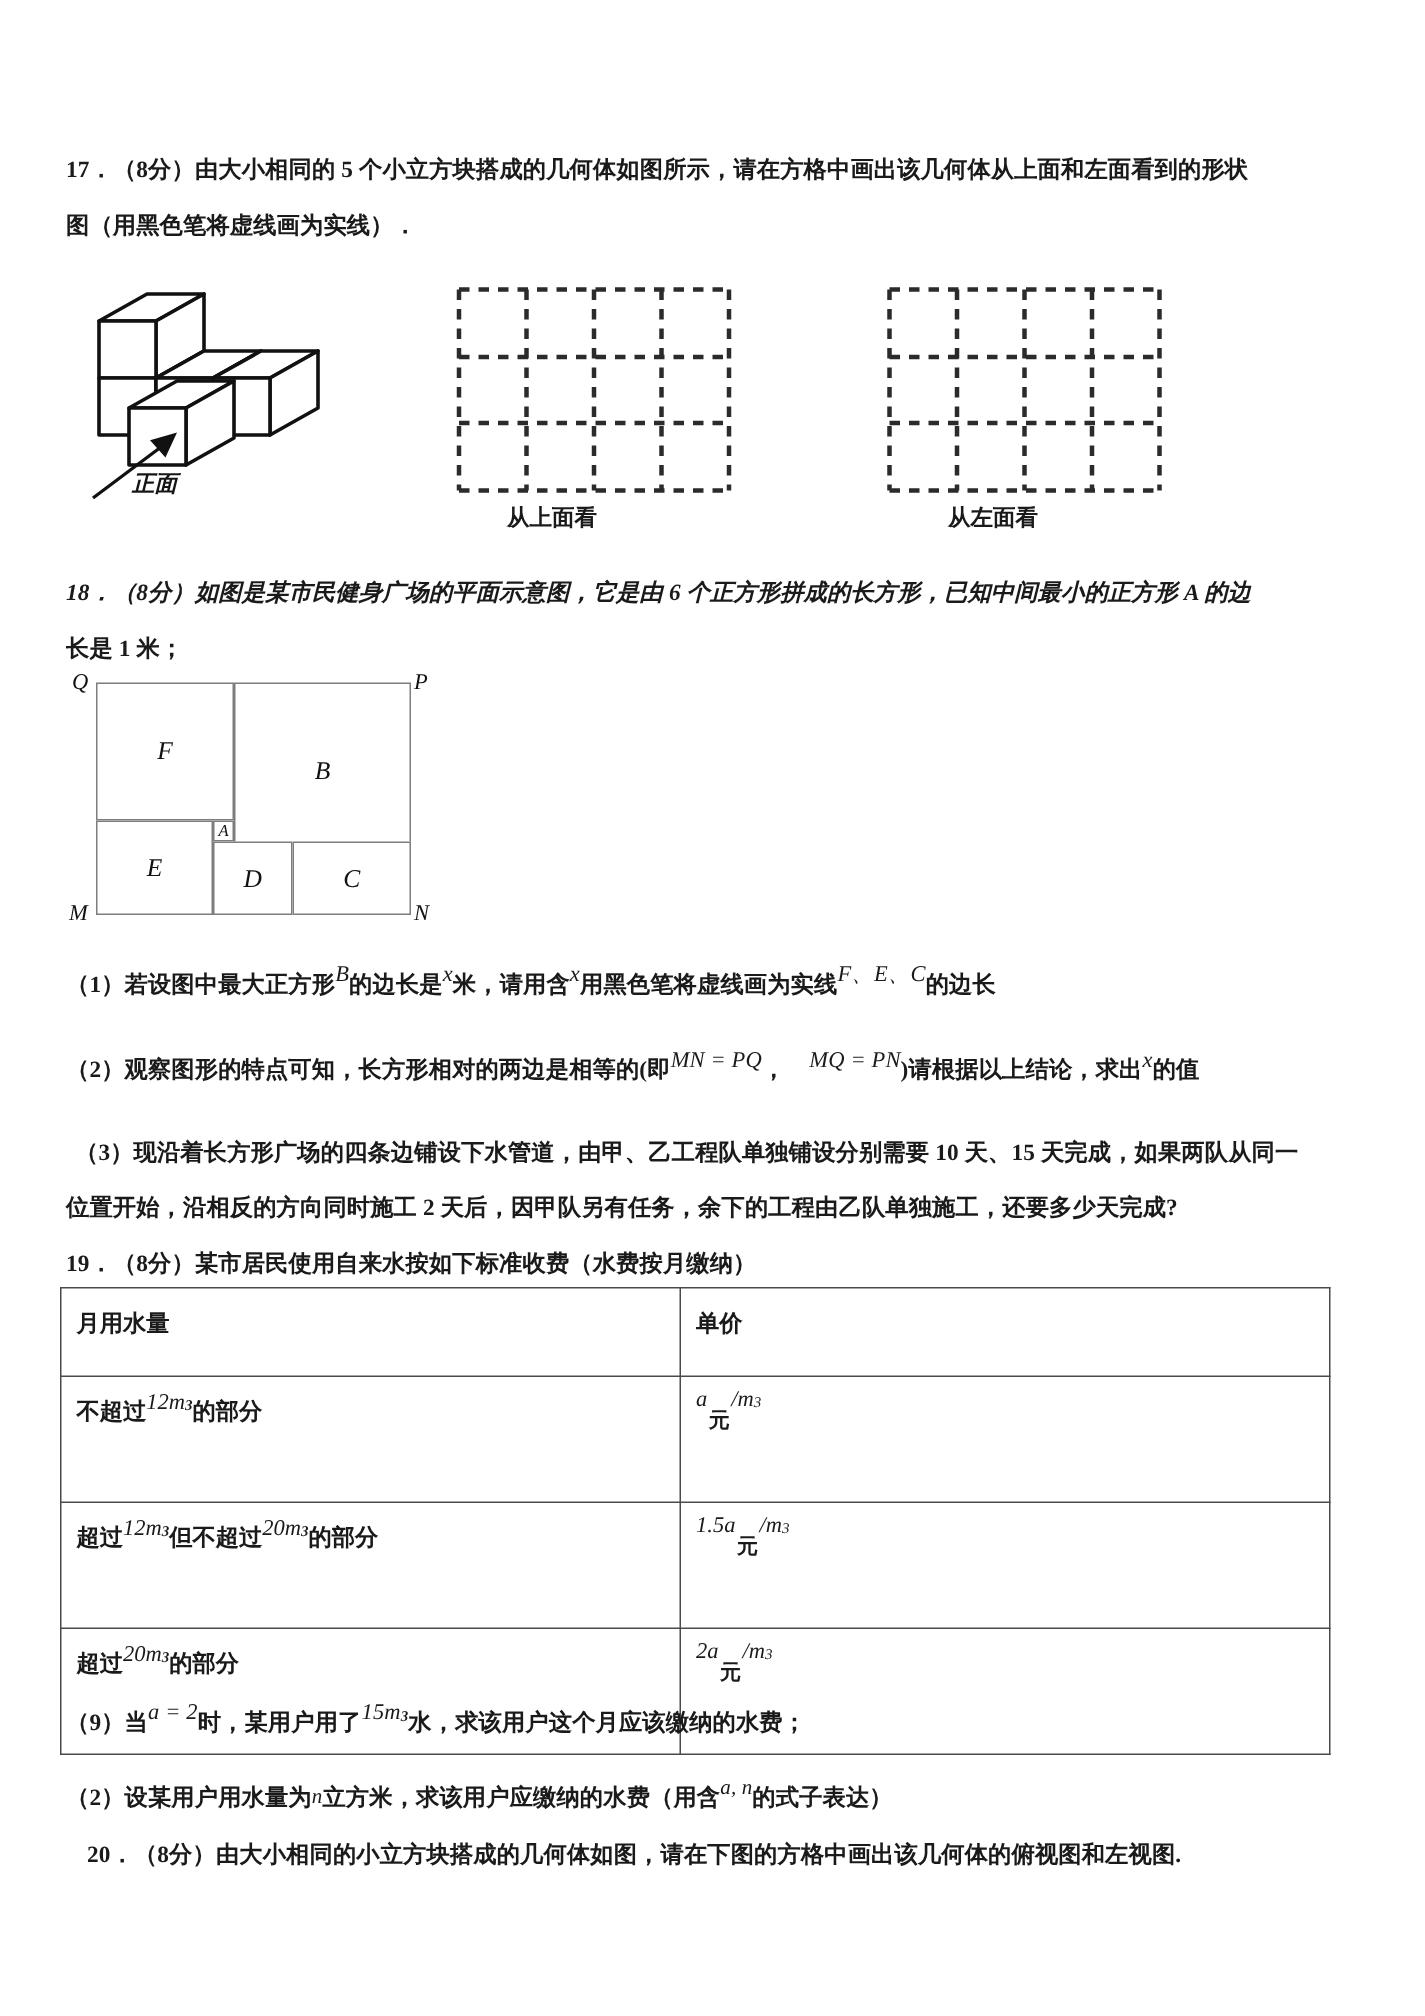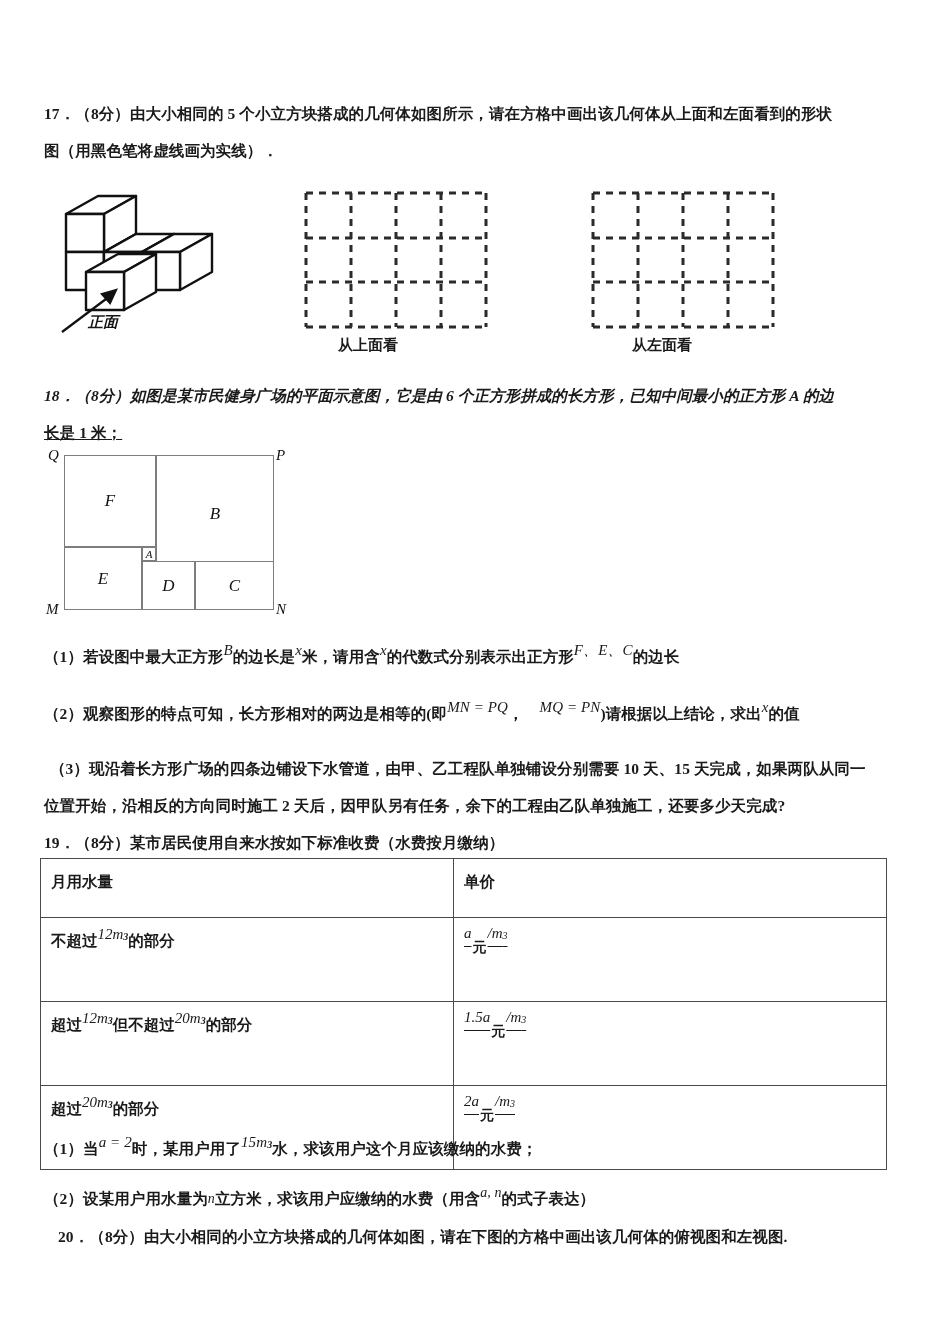--- a/index.html
+++ b/index.html
@@ -98,21 +98,21 @@
     table-layout: fixed;
   }
   .wtable td {
     border: 1.3px solid #4a4a4a;
     vertical-align: top;
     padding: 13px 10px 0 10px;
     font-size: 15.5px;
     font-weight: bold;
     color: #1a1a1a;
   }
-  .wtable td.unit { font-weight: normal; text-decoration: underline; }
+  .wtable td.unit { font-weight: normal; }
   
   .cubefig { position: absolute; }
   .zhengmian {
     position: absolute;
     font-size: 15px;
     font-weight: bold;
     color: #151515;
     white-space: nowrap;
     font-style: italic;
   }
@@ -185,21 +185,21 @@
         <line x1="48" y1="3" x2="48" y2="137"></line>
         <line x1="93" y1="3" x2="93" y2="137"></line>
         <line x1="138" y1="3" x2="138" y2="137"></line>
         <line x1="183" y1="3" x2="183" y2="137"></line>
       </g>
     </svg>
   </div>
   <div class="grid-caption" style="left:632px; top:336px;">从左面看</div>
 
   <div class="qtext" style="left:44px; top:377px; width:872px;font-style:italic;">18．（8分）如图是某市民健身广场的平面示意图，它是由 6 个正方形拼成的长方形，已知中间最小的正方形 A 的边</div>
-  <div class="qtext" style="left:44px; top:414px; width:872px;text-decoration:underline;">长是 1 米；</div>
+  <div class="qtext" style="left:44px; top:414px; width:872px;">长是 1 米；</div>
 
   <div class="sqfig" style="left:64px; top:455px; width:210px; height:155px;">
 
     <div class="sq" style="left:0px; top:0px; width:92px; height:92px;">
       <span>F</span>
     </div>
 
     <div class="sq" style="left:92px; top:0px; width:118px; height:118px;">
       <span>B</span>
     </div>
@@ -219,21 +219,21 @@
     <div class="sq" style="left:131px; top:106px; width:79px; height:49px;">
       <span>C</span>
     </div>
   </div>
   <div class="vertexlbl" style="left:48px; top:447px;">Q</div>
   <div class="vertexlbl" style="left:276px; top:447px;">P</div>
   <div class="vertexlbl" style="left:46px; top:601px;">M</div>
   <div class="vertexlbl" style="left:276px; top:601px;">N</div>
 
   <div class="qtext" style="left:44px; top:638px; width:880px; white-space:nowrap;">
-    <span>（1）若设图中最大正方形</span><span class="mi">B</span><span>的边长是</span><span class="mi">x</span><span>米，请用含</span><span class="mi">x</span><span>的代数式分别表示出正方形</span><span class="mi">F、E、C</span><span>的边长</span>
+    <span>（1）若设图中最大正方形</span><span class="mi">B</span><span>的边长是</span><span class="mi">x</span><span>米，请用含</span><span class="mi">x</span><span>用黑色笔将虚线画为实线</span><span class="mi">F、E、C</span><span>的边长</span>
   </div>
 
   <div class="qtext" style="left:44px; top:695px; width:890px; white-space:nowrap;">
     <span>（2）观察图形的特点可知，长方形相对的两边是相等的(即</span><span class="mi">MN = PQ</span><span>，</span><span style="display:inline-block;width:16px"></span><span class="mi">MQ = PN</span><span>)请根据以上结论，求出</span><span class="mi">x</span><span>的值</span>
   </div>
 
   <div class="qtext" style="left:50px; top:750px; width:872px;">（3）现沿着长方形广场的四条边铺设下水管道，由甲、乙工程队单独铺设分别需要 10 天、15 天完成，如果两队从同一</div>
   <div class="qtext" style="left:44px; top:787px; width:872px;">位置开始，沿相反的方向同时施工 2 天后，因甲队另有任务，余下的工程由乙队单独施工，还要多少天完成?</div>
 
   <div class="qtext" style="left:44px; top:824px; width:872px;">19．（8分）某市居民使用自来水按如下标准收费（水费按月缴纳）</div>
@@ -265,21 +265,21 @@
         <span>超过</span><span class="mi">20m</span><span class="sup3">3</span><span>的部分</span>
       </td>
       <td class="unit">
         <span class="mi">2a</span><span class="yuan">元</span><span class="mi">/m</span><span class="sup3">3</span>
       </td>
     </tr>
   </tbody>
     </table>
 
   <div class="qtext" style="left:44px; top:1130px; width:880px; white-space:nowrap;">
-    <span>（1）当</span><span class="mi">a = 2</span><span>时，某用户用了</span><span class="mi">15m</span><span class="sup3">3</span><span>水，求该用户这个月应该缴纳的水费；</span>
+    <span>（9）当</span><span class="mi">a = 2</span><span>时，某用户用了</span><span class="mi">15m</span><span class="sup3">3</span><span>水，求该用户这个月应该缴纳的水费；</span>
   </div>
 
   <div class="qtext" style="left:44px; top:1180px; width:880px; white-space:nowrap;">
     <span>（2）设某用户用水量为</span><span class="mi small" style="top:-1px">n</span><span>立方米，求该用户应缴纳的水费（用含</span><span class="mi small">a, n</span><span>的式子表达）</span>
   </div>
 
   <div class="qtext" style="left:44px; top:1218px; width:880px;margin-left:14px;">20．（8分）由大小相同的小立方块搭成的几何体如图，请在下图的方格中画出该几何体的俯视图和左视图.</div>
 
 </div>
 

